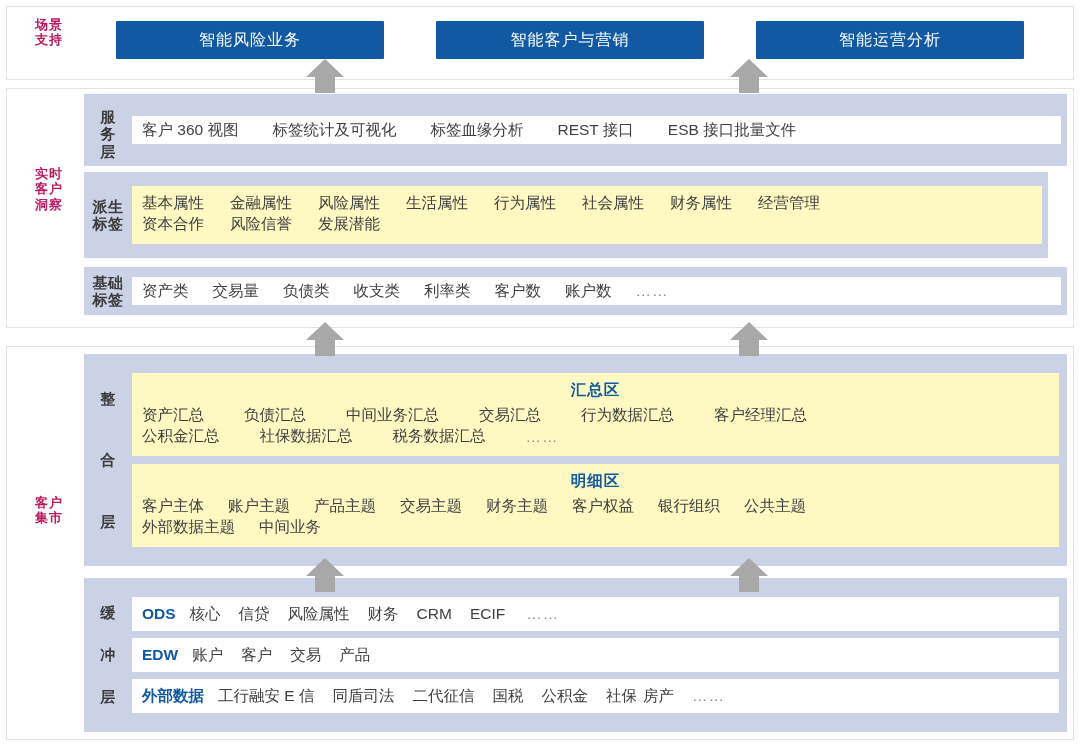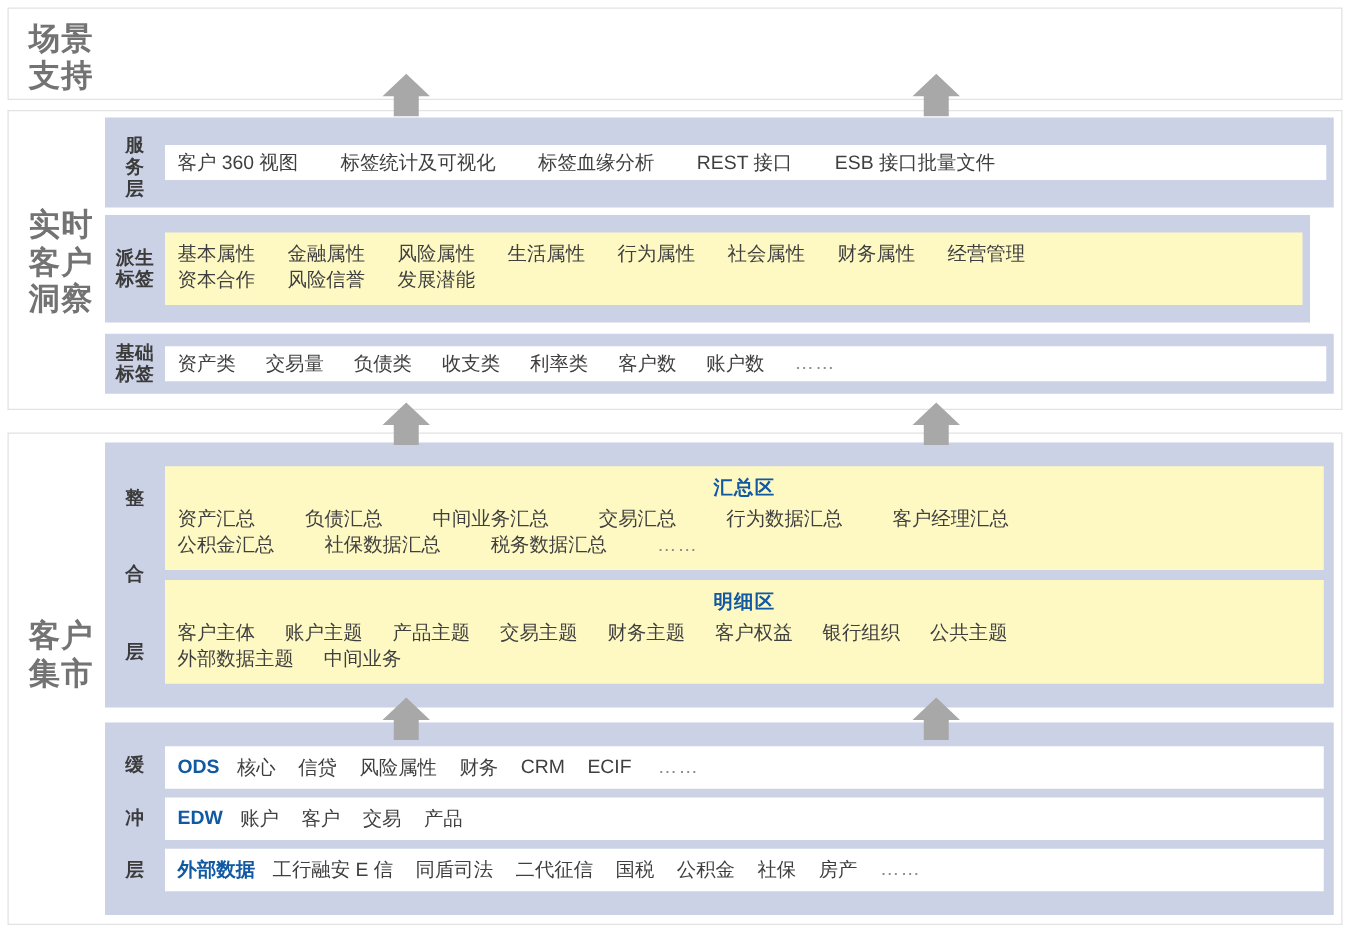--- a/index.html
+++ b/index.html
@@ -31,23 +31,23 @@
   }
   #panel-scene   { left: 6px;  top: 6px;   width: 1068px; height: 74px; }
   #panel-insight { left: 6px;  top: 88px;  width: 1068px; height: 240px; }
   #panel-mart    { left: 6px;  top: 346px; width: 1068px; height: 394px; }
 
   
   .big-title {
     position: absolute;
     left: 14px;
     width: 70px;
-    font-size: 25px;
+    font-size: 13px;
     font-weight: bold;
-    color: #737373;
+    color: #be185d;
     line-height: 1.18;
     letter-spacing: 1px;
     text-align: center;
   }
   #scene-title   { top: 17px;  }
   #insight-title { top: 166px; }
   #mart-title    { top: 495px; }
 
   
   .scene-row {
@@ -172,20 +172,25 @@
 
 <div class="canvas">
 
   <div class="panel" id="panel-scene"></div>
 
   <div class="big-title" id="scene-title">
     <div>场景</div>
     <div>支持</div>
   </div>
 
+  <div class="scene-row">
+    <div class="scene-btn">智能风险业务</div>
+    <div class="scene-btn">智能客户与营销</div>
+    <div class="scene-btn">智能运营分析</div>
+  </div>
 
   <div class="panel" id="panel-insight"></div>
 
   <div class="big-title" id="insight-title">
     <div>实时</div>
     <div>客户</div>
     <div>洞察</div>
   </div>
 
   <div class="band" id="band-service">
@@ -338,21 +343,21 @@
           </div>
       </div>
       <div class="white-row">
         <div class="chips" id="buffer-row-2">
             <span class="chip accent" style="margin-right: 14px;">外部数据</span>
             <span class="chip" style="margin-right: 18px;">工行融安 E 信</span>
             <span class="chip" style="margin-right: 18px;">同盾司法</span>
             <span class="chip" style="margin-right: 18px;">二代征信</span>
             <span class="chip" style="margin-right: 18px;">国税</span>
             <span class="chip" style="margin-right: 18px;">公积金</span>
-            <span class="chip" style="margin-right: 18px;">社保</span>
+            <span class="chip" style="margin-right: 6px;">社保</span>
             <span class="chip" style="margin-right: 18px;">房产</span>
             <span class="chip dots" style="margin-right: 18px;">……</span>
           </div>
       </div>
     </div>
   </div>
 
   <div id="arrow-layer">
       <div class="arrow" style="left: 303px; top: 58px;">
         <svg width="44" height="36" viewBox="0 0 44 36">

